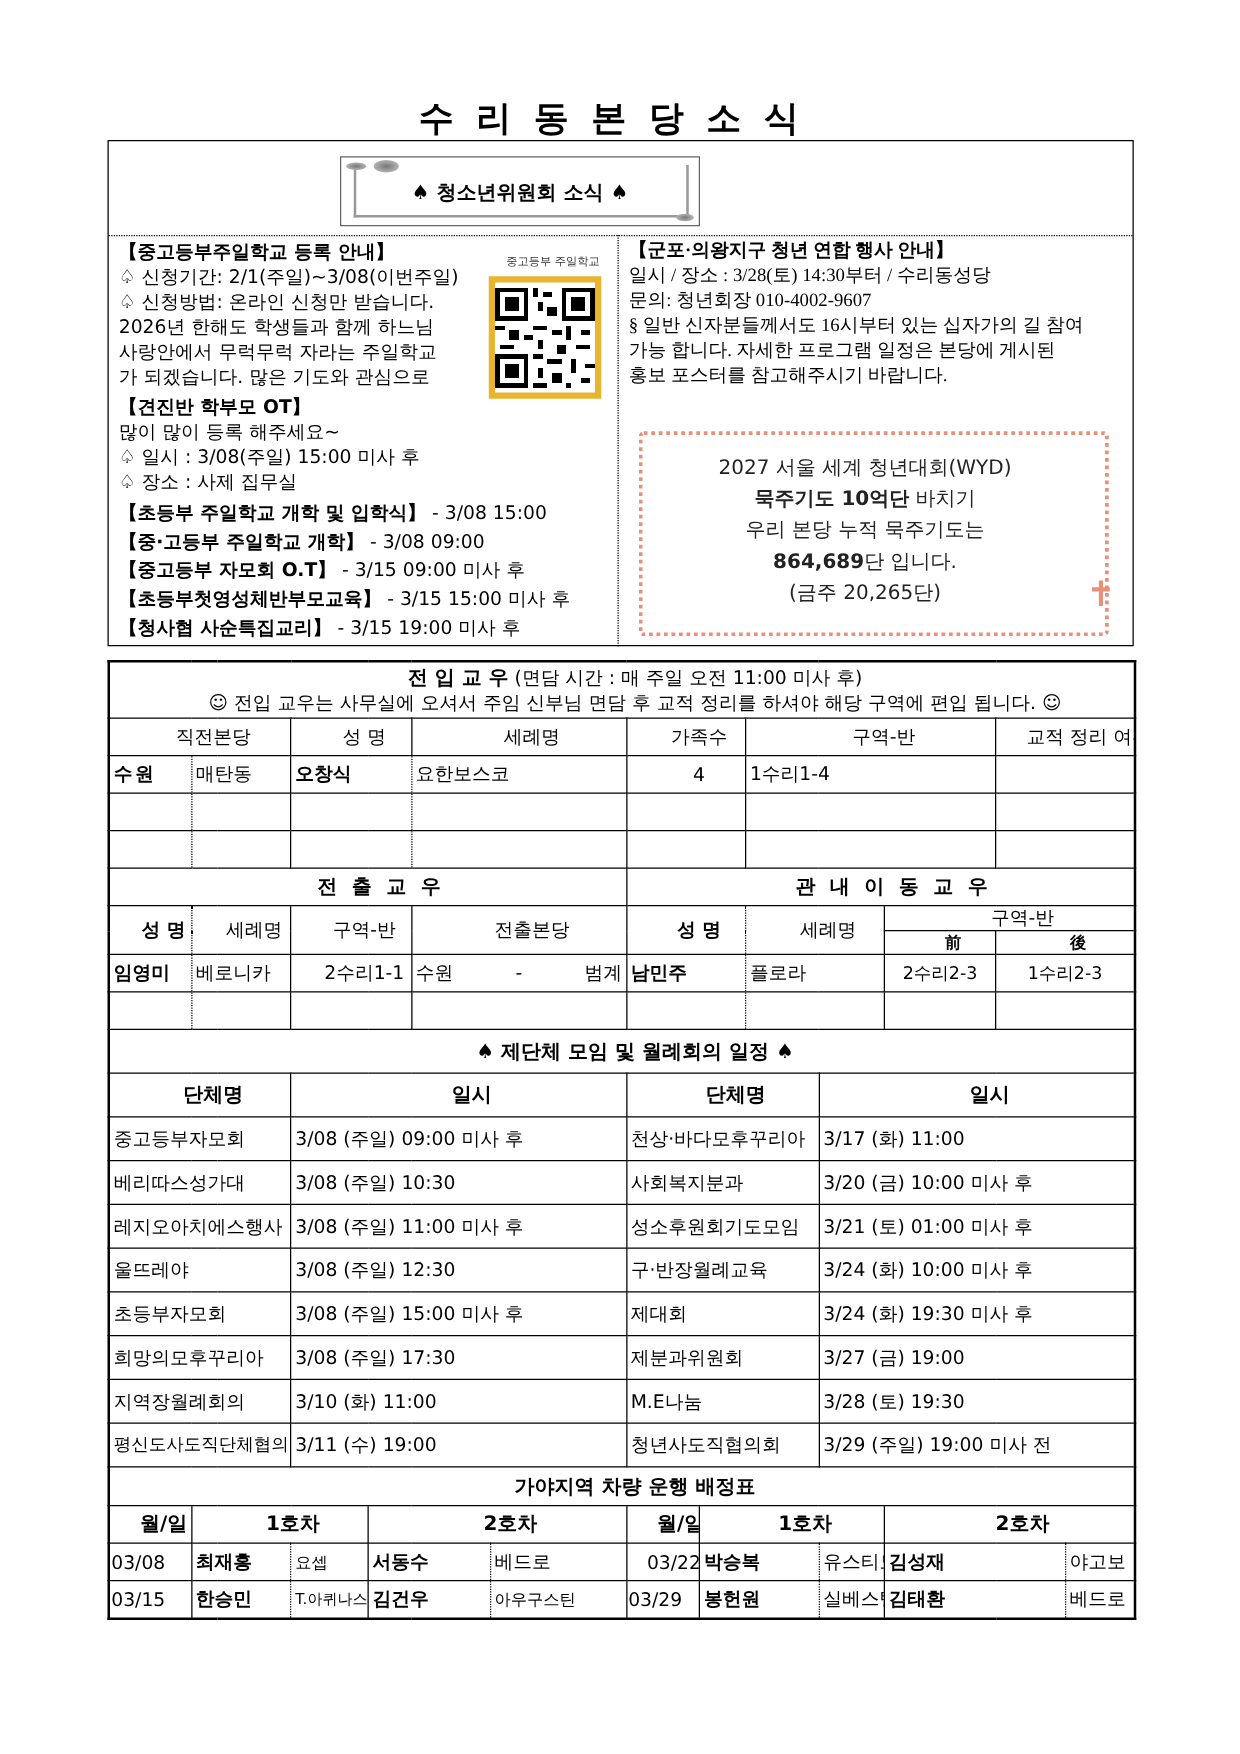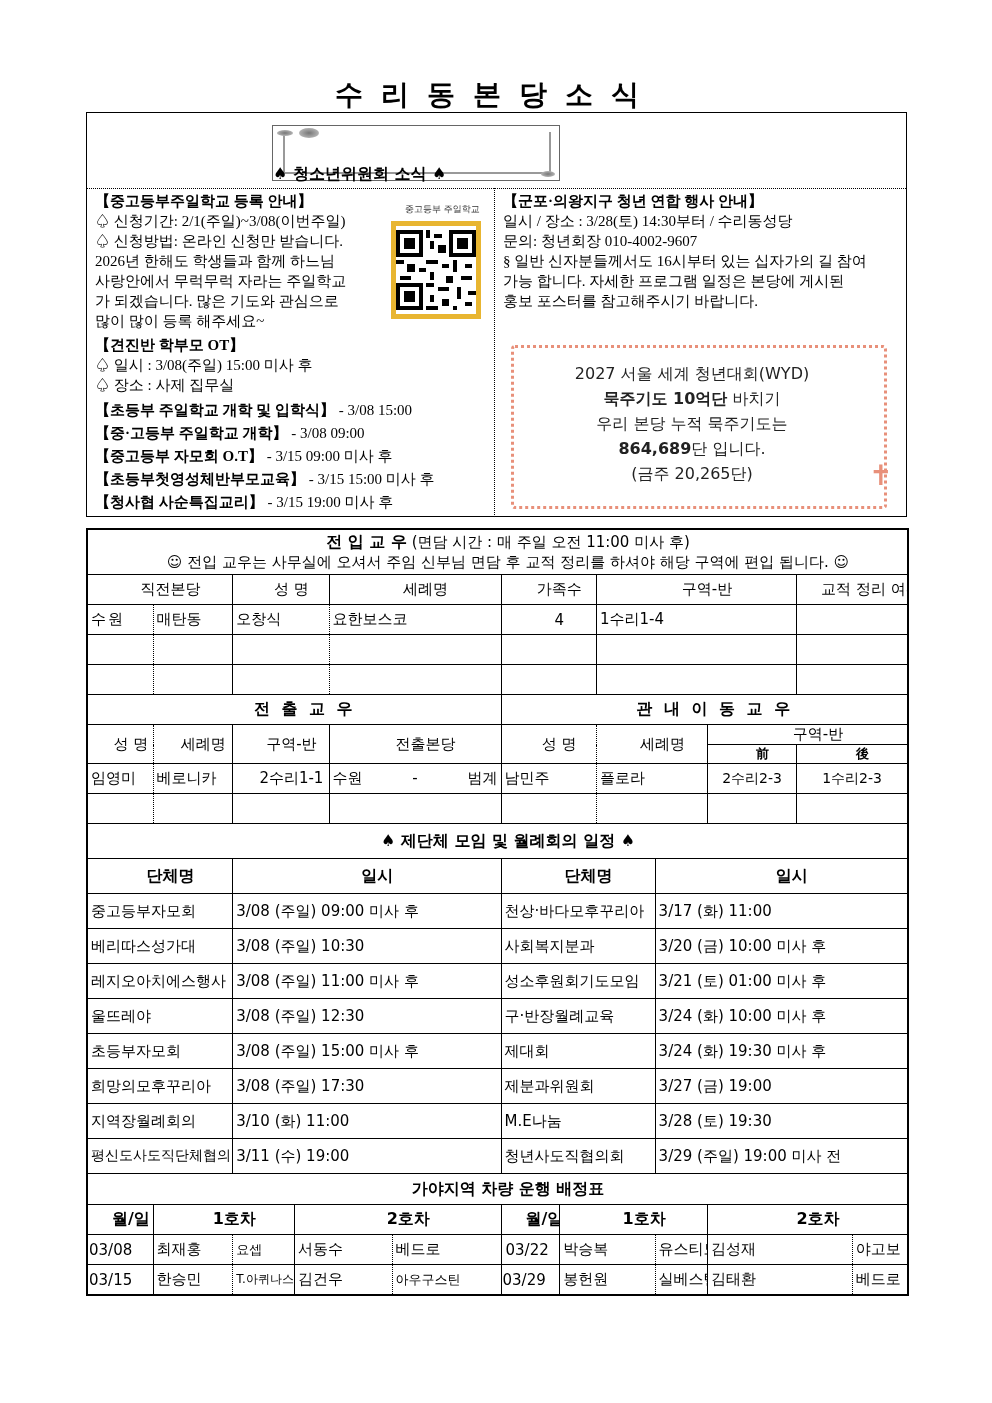--- a/index.html
+++ b/index.html
@@ -2,41 +2,41 @@
 <html><head>
 <meta charset="utf-8">
 <style>
   html,body{margin:0;padding:0;background:#fff;}
   body{width:992px;height:1403px;position:relative;font-family:"DejaVu Sans","Liberation Sans",sans-serif;color:#000;overflow:hidden;}
   .title{position:absolute;left:0;top:76px;width:992px;text-align:center;font-size:28px;font-weight:bold;letter-spacing:18px;}
   .top-box{position:absolute;left:86px;top:112px;width:821px;height:405px;border:1px solid #000;box-sizing:border-box;}
   .banner{position:absolute;left:185px;top:12px;width:288px;height:56px;box-sizing:border-box;border:1px solid #666;background:#fff;}
   .banner .inner{position:absolute;left:10px;top:6px;right:8px;bottom:6px;border-left:2px solid #999;border-bottom:2px solid #999;border-right:2px solid #999;}
   .banner .dot{position:absolute;border-radius:50%;background:radial-gradient(#777,#ccc);}
-  .banner-text{position:absolute;left:0;right:0;top:18px;text-align:left;font-size:16px;font-weight:bold;margin-top:20px;}
+  .banner-text{position:absolute;left:0;right:0;top:18px;text-align:center;font-size:16px;font-weight:bold;}
   .divider-h{position:absolute;left:0;top:75px;width:100%;border-top:1px dotted #000;}
   .divider-v{position:absolute;left:407px;top:75px;height:329px;border-left:1px dotted #000;}
-  .col-left{position:absolute;left:8px;top:78px;width:395px;font-size:15px;line-height:20px;font-family:Liberation Serif, serif;}
+  .col-left{position:absolute;left:8px;top:78px;width:395px;font-size:15px;line-height:20px;}
   .col-right{position:absolute;left:416px;top:78px;width:400px;font-size:15px;line-height:20px;font-family:Liberation Serif, serif;}
   .line{white-space:nowrap;}
   .b{font-weight:bold;}
   .qr-label{position:absolute;left:318px;top:90px;font-size:9px;color:#333;}
   .qr{position:absolute;left:304px;top:108px;width:90px;height:98px;border:5px solid #e8b530;box-sizing:border-box;background:#fff;}
   .qr svg{width:100%;height:100%;}
   .rosary{position:absolute;left:420px;top:228px;width:388px;height:170px;}
   .rosary-frame{position:absolute;left:4px;top:4px;width:370px;height:158px;border:3px dotted #e8907a;border-radius:4px;}
   .rosary-text{position:absolute;left:0;top:20px;width:370px;text-align:center;font-size:16px;line-height:25px;color:#222;}
   .cross{position:absolute;left:362px;top:118px;font-size:28px;color:#e8907a;}
   table{border-collapse:collapse;position:absolute;table-layout:fixed;}
   td{border:1px solid #000;font-size:15px;height:29px;padding:0 3px;white-space:nowrap;overflow:hidden;}
   .main{left:86px;top:528px;width:823px;border:2px solid #000;}
   .c{text-align:center;padding-left:24px;}
   .j{text-align:justify;text-align-last:justify;}
   .dl{border-left:1px dotted #000;}
-  .dr{border-right:1px dotted #000;}
+  .dr{border-right:1px dotted #000;font-weight:bold;}
   .db{border-bottom:1px dotted #000;}
   .hdr{font-weight:bold;font-size:16px;}
 </style>
 </head>
 <body>
 
 <div class="title">수리동본당소식</div>
 
 <div class="top-box">
   <div class="banner">
@@ -49,22 +49,22 @@
   <div class="divider-h"></div>
   <div class="divider-v"></div>
 
   <div class="col-left">
     <div class="line b">【중고등부주일학교 등록 안내】</div>
     <div class="line">♤ 신청기간: 2/1(주일)~3/08(이번주일)</div>
     <div class="line">♤ 신청방법: 온라인 신청만 받습니다.</div>
     <div class="line">2026년 한해도 학생들과 함께 하느님</div>
     <div class="line">사랑안에서 무럭무럭 자라는 주일학교</div>
     <div class="line">가 되겠습니다. 많은 기도와 관심으로</div>
+    <div class="line b" style="margin-top:4px">【견진반 학부모 OT】</div>
     <div class="line">많이 많이 등록 해주세요~</div>
-    <div class="line b" style="margin-top:4px">【견진반 학부모 OT】</div>
     <div class="line">♤ 일시 : 3/08(주일) 15:00 미사 후</div>
     <div class="line">♤ 장소 : 사제 집무실</div>
     <div class="line" style="margin-top:4px;line-height:23px"><span class="b">【초등부 주일학교 개학 및 입학식】</span><span> - 3/08 15:00</span></div>
     <div class="line" style="line-height:23px"><span class="b">【중·고등부 주일학교 개학】</span><span> - 3/08 09:00</span></div>
     <div class="line" style="line-height:23px"><span class="b">【중고등부 자모회 O.T】</span><span> - 3/15 09:00 미사 후</span></div>
     <div class="line" style="line-height:23px"><span class="b">【초등부첫영성체반부모교육】</span><span> - 3/15 15:00 미사 후</span></div>
     <div class="line" style="line-height:23px"><span class="b">【청사협 사순특집교리】</span><span> - 3/15 19:00 미사 후</span></div>
   </div>
 
   <div class="qr-label">중고등부 주일학교</div>
@@ -297,21 +297,21 @@
     <td class="c hdr" style="border-left:1px solid #000">월/일</td>
     <td colspan="3" class="c hdr">1호차</td>
     <td colspan="3" class="c hdr">2호차</td>
   </tr>
   <tr>
     <td style="padding:0 1px">03/08</td>
     <td colspan="2" class="j dr">최재홍</td>
     <td class="j dl" style="font-size:13px">요셉</td>
     <td colspan="2" class="j dr">서동수</td>
     <td class="j dl">베드로</td>
-    <td style="padding:0 4px">03/22</td>
+    <td style="padding:0 16px">03/22</td>
     <td colspan="2" class="j dr">박승복</td>
     <td colspan="1" class="j dl">유스티노</td>
     <td colspan="2" class="j dr">김성재</td>
     <td class="j dl">야고보</td>
   </tr>
   <tr>
     <td style="padding:0 1px">03/15</td>
     <td colspan="2" class="j dr">한승민</td>
     <td class="j dl" style="font-size:12px">T.아퀴나스</td>
     <td colspan="2" class="j dr">김건우</td>

